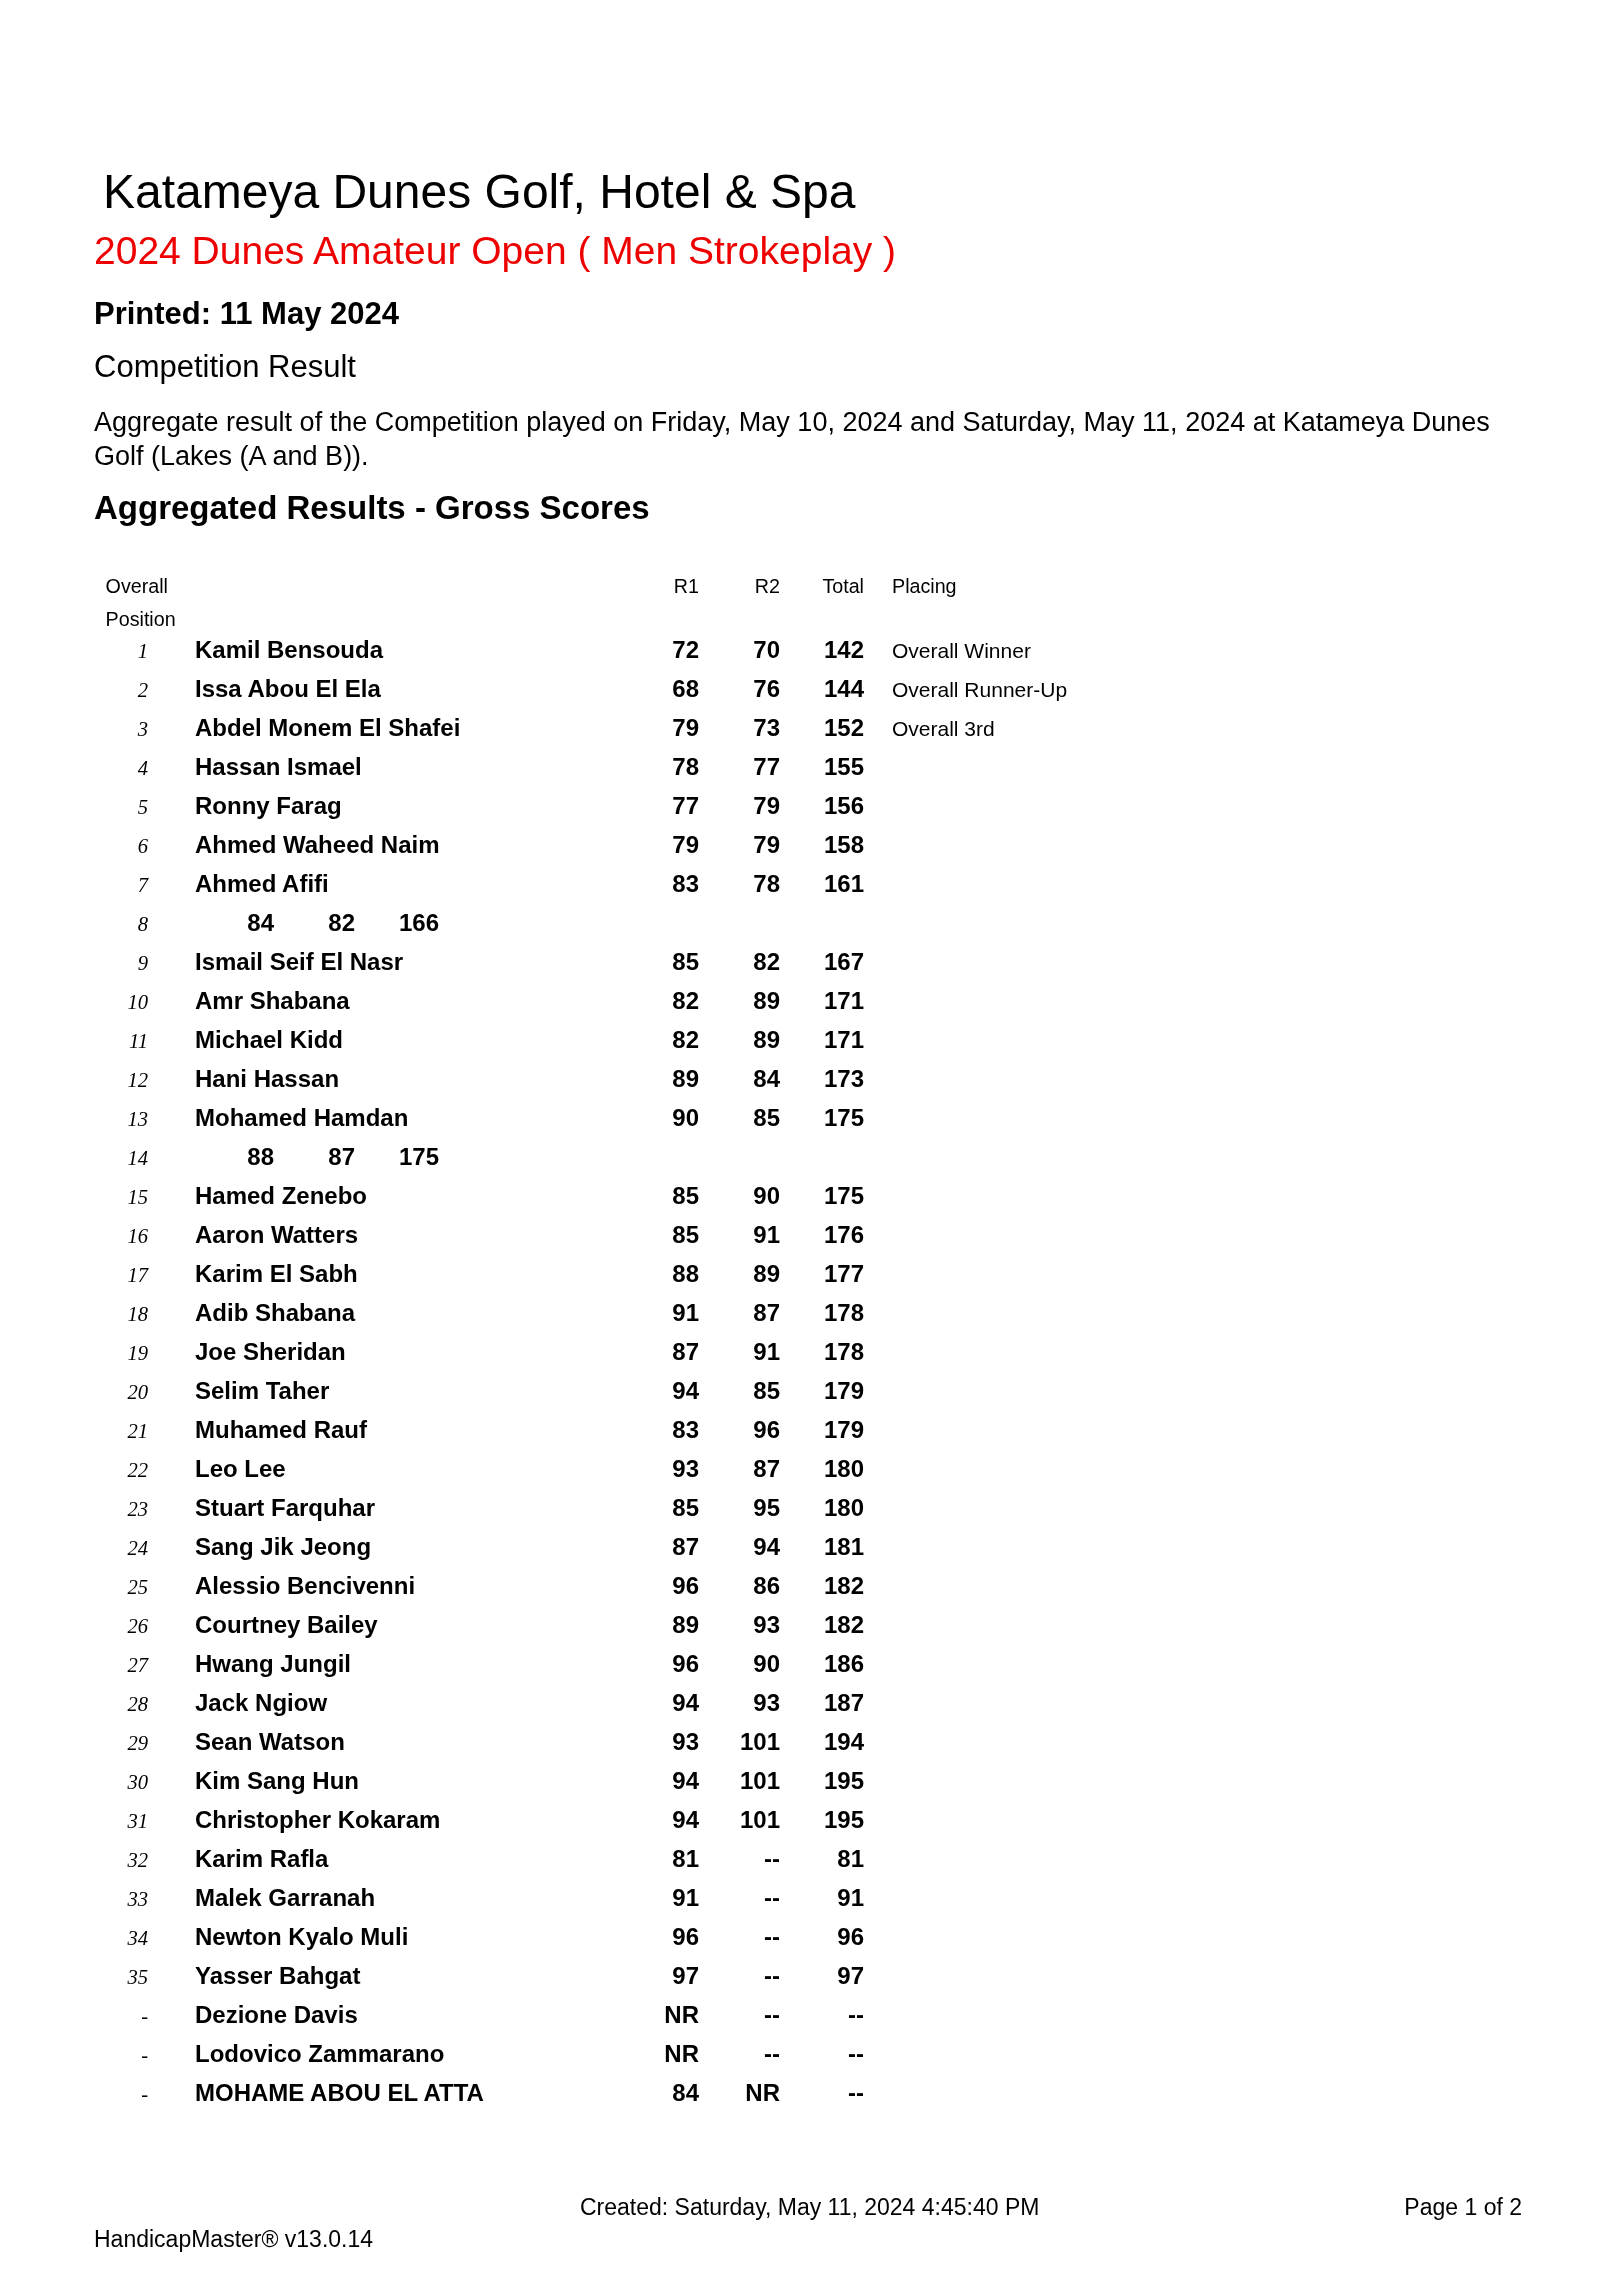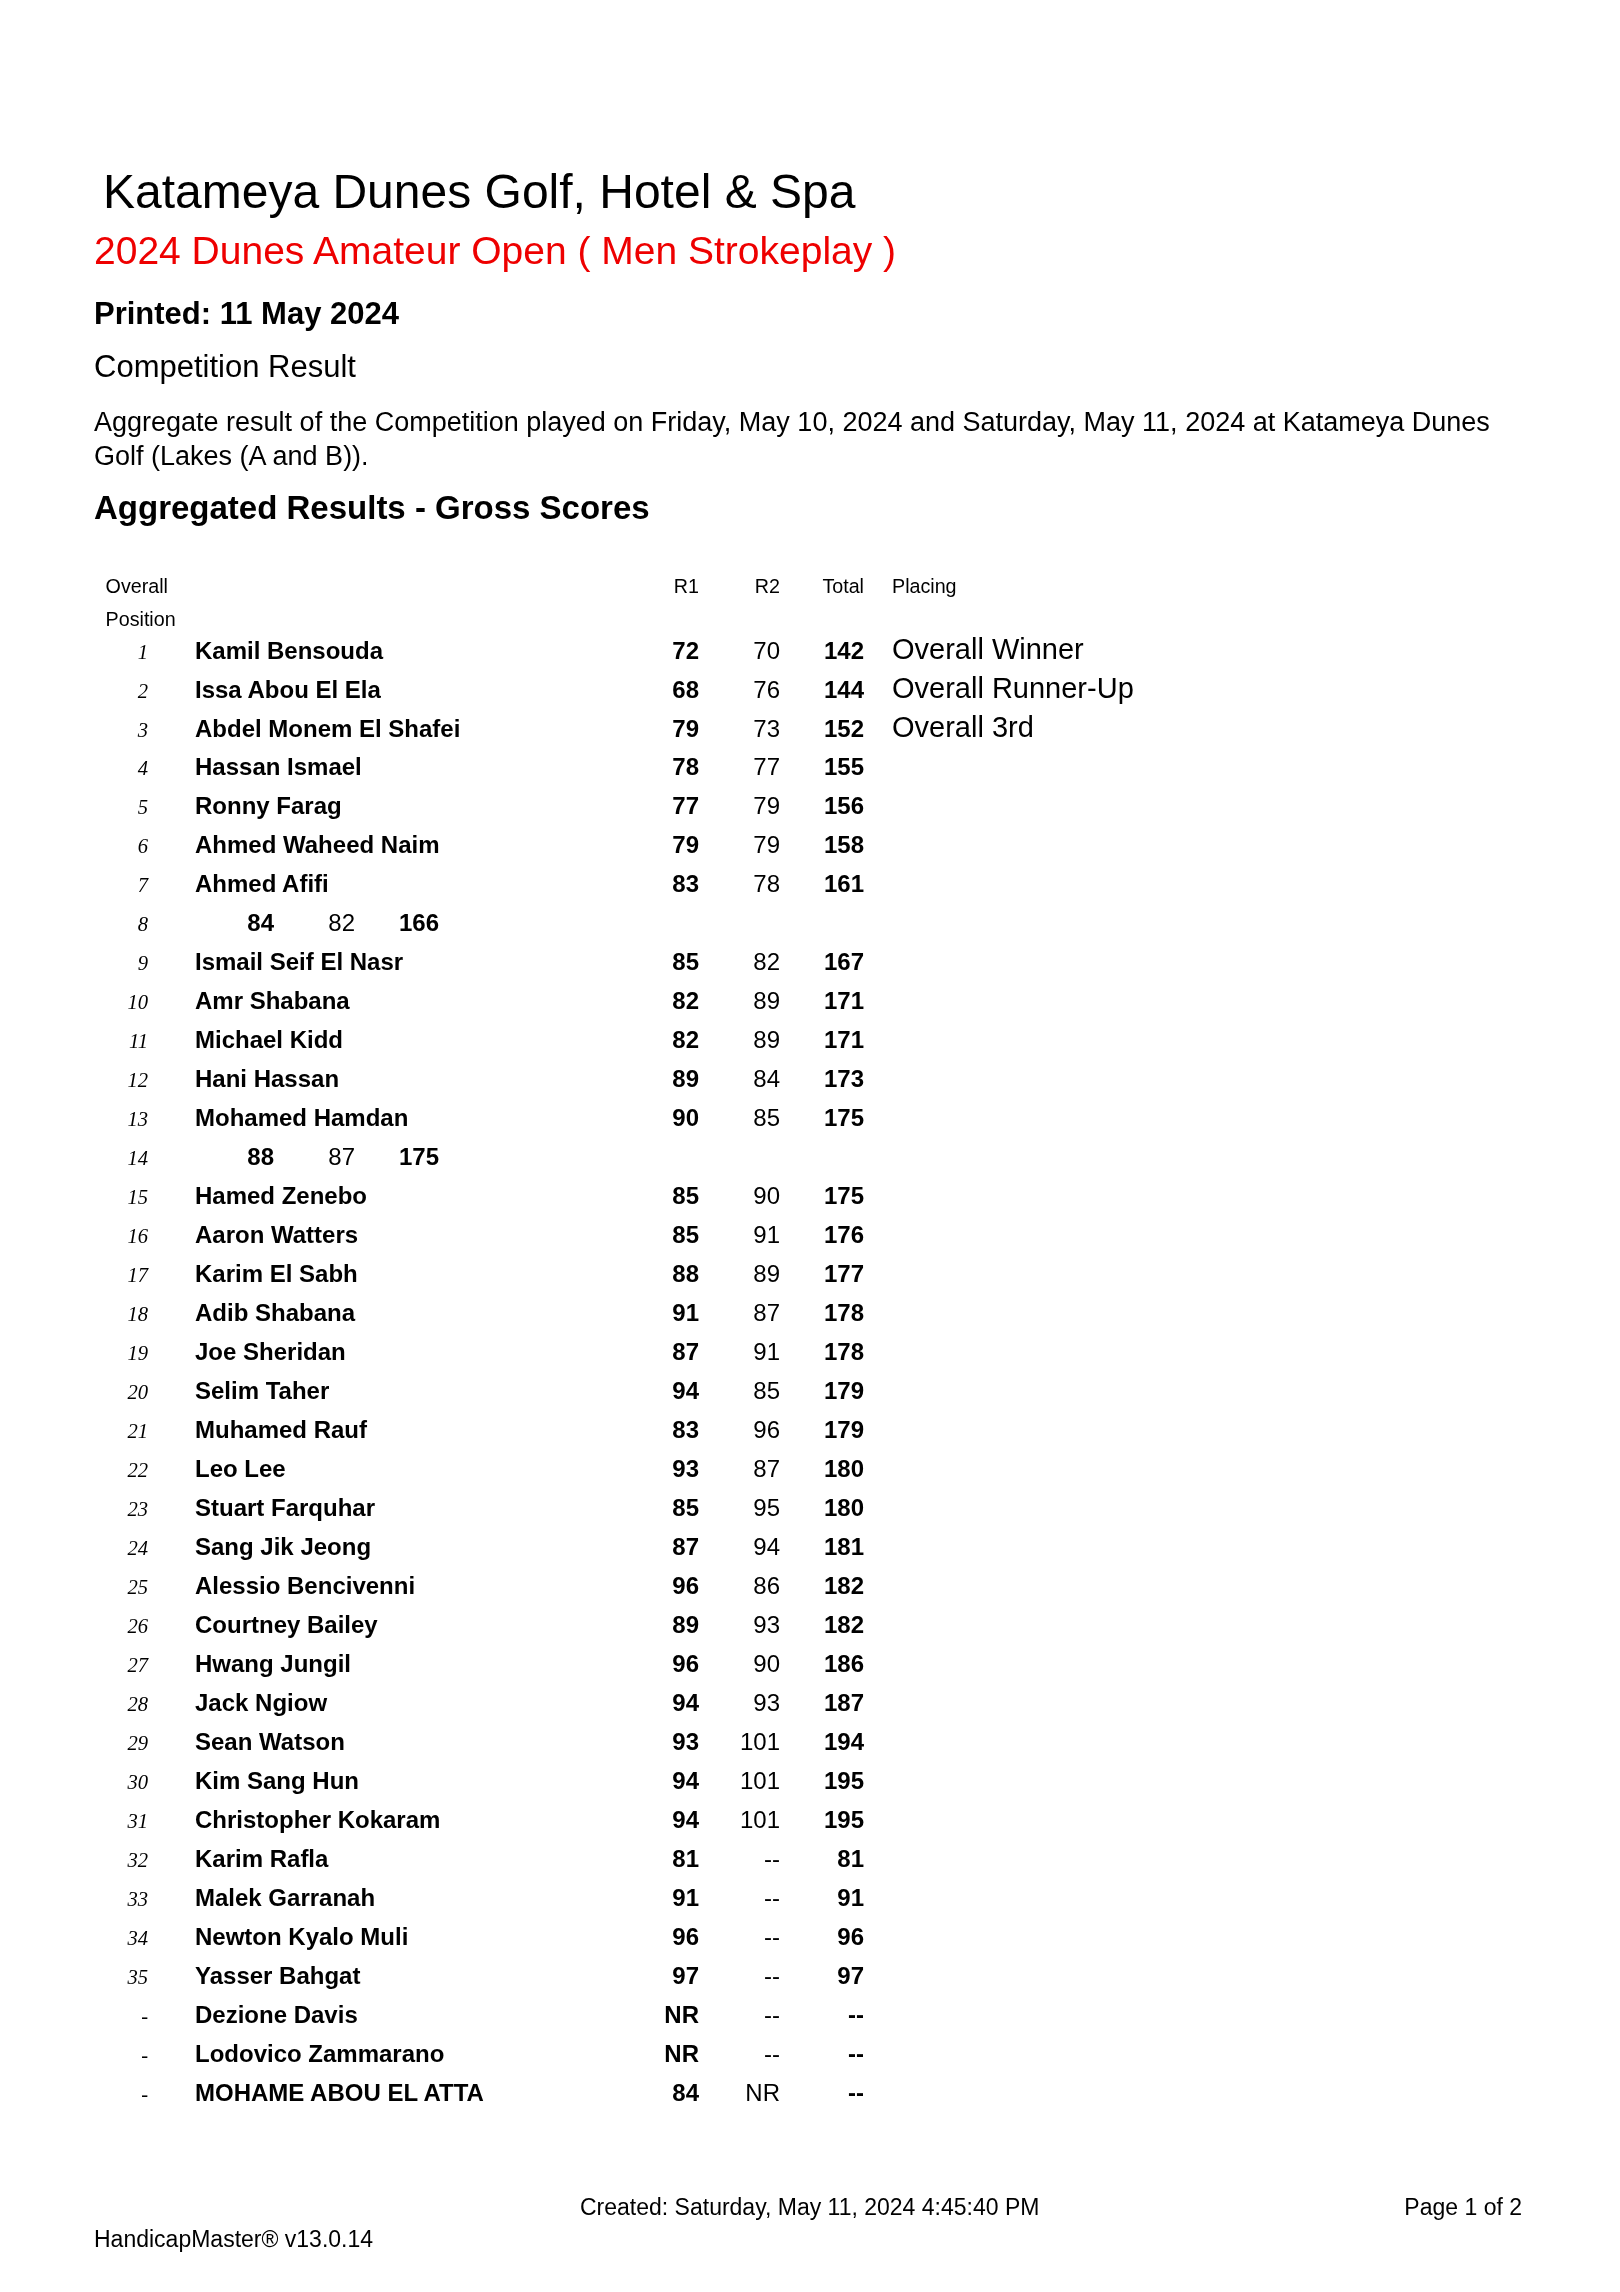--- a/index.html
+++ b/index.html
@@ -37,23 +37,23 @@
 
   .tbody { top: 630px; }
   .row { display: flex; height: 39px; line-height: 39px; align-items: baseline; }
   .c-pos {
     width: 54px; text-align: right;
     font-family: "Liberation Serif", serif;
     font-style: italic; font-size: 20.6px;
   }
   .c-name  { width: 425px; padding-left: 47px; font-weight: 700; font-size: 24px; white-space: nowrap; }
   .c-r1    { width: 126px; text-align: right; font-weight: 700; font-size: 24px; }
-  .c-r2    { width: 81px;  text-align: right; font-weight: 400; font-size: 24px; }
+  .c-r2    { width: 81px;  text-align: right; font-weight: 700; font-size: 24px; }
   .c-total { width: 84px;  text-align: right; font-weight: 700; font-size: 24px; }
-  .c-placing { padding-left: 28px; font-size: 29px; white-space: nowrap; }
+  .c-placing { padding-left: 28px; font-size: 21px; white-space: nowrap; }
 
   .footer { top: 2194px; width: 1428px; height: 36px; font-size: 23px; }
   .footer .f-left   { position: absolute; left: 0; margin-top: 32px; }
   .footer .f-center { position: absolute; left: 486px; }
   .footer .f-right  { position: absolute; right: 0; }
 </style>
 </head>
 <body>
 
 <div class="abs club-name">Katameya Dunes Golf, Hotel &amp; Spa</div>

